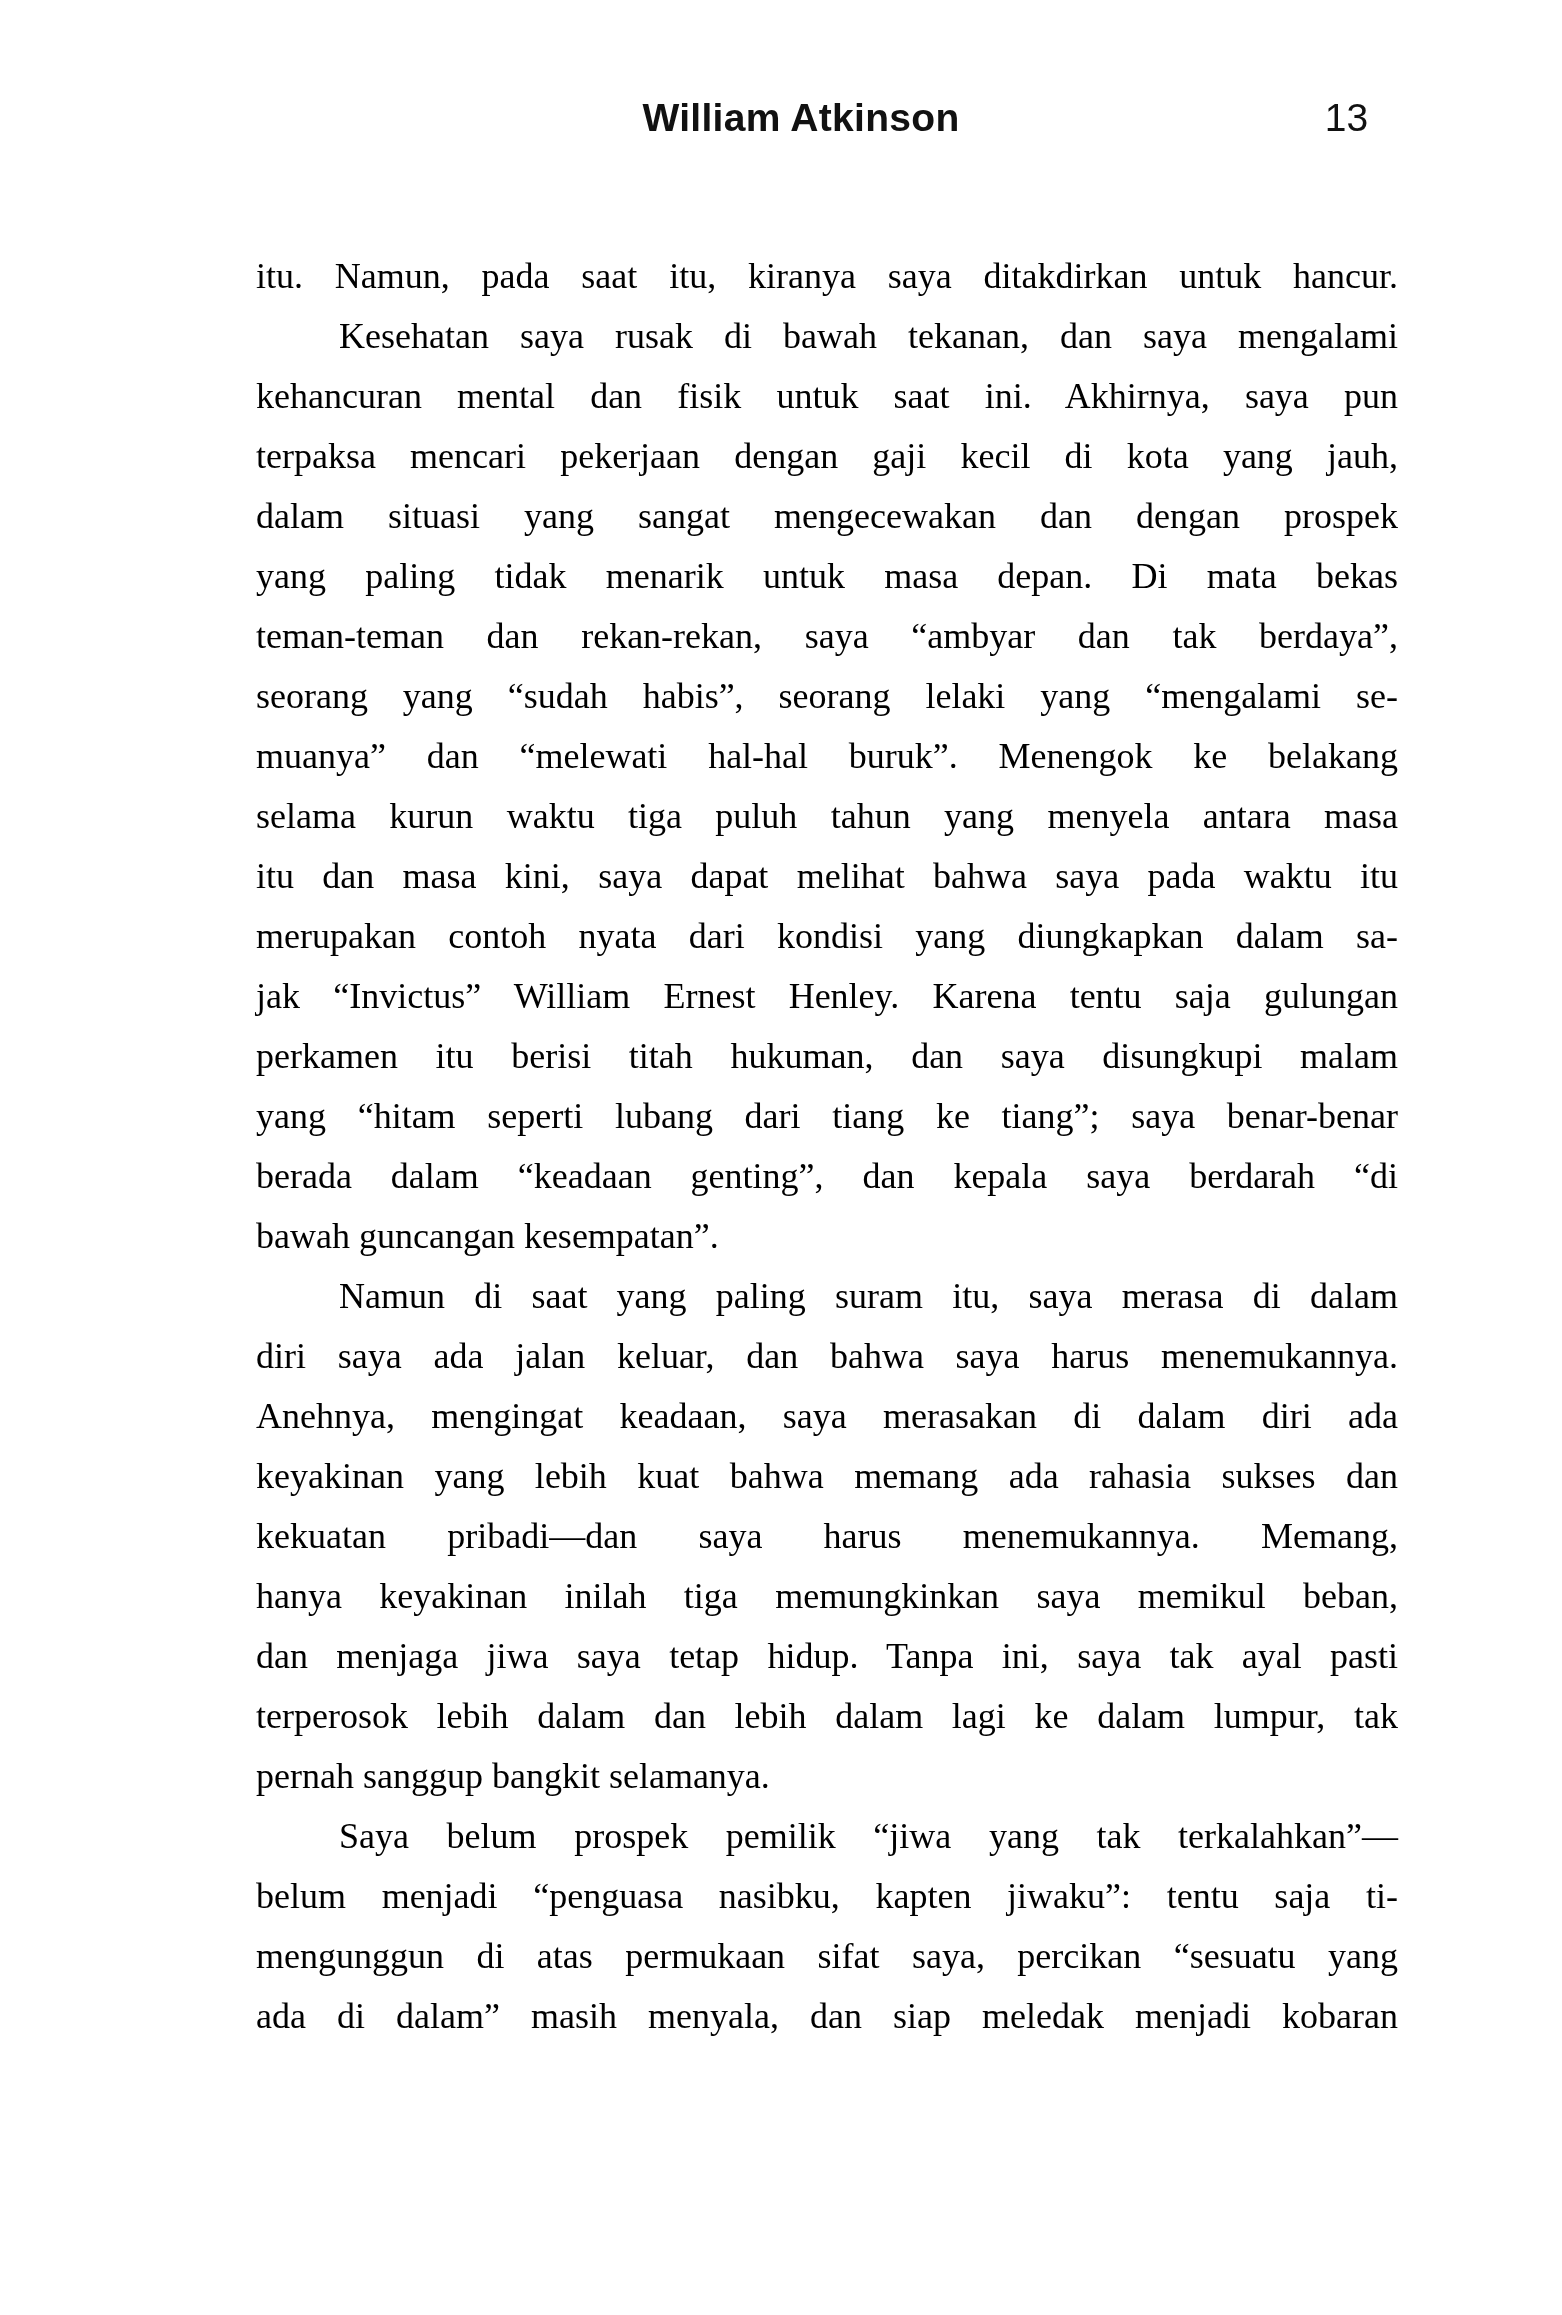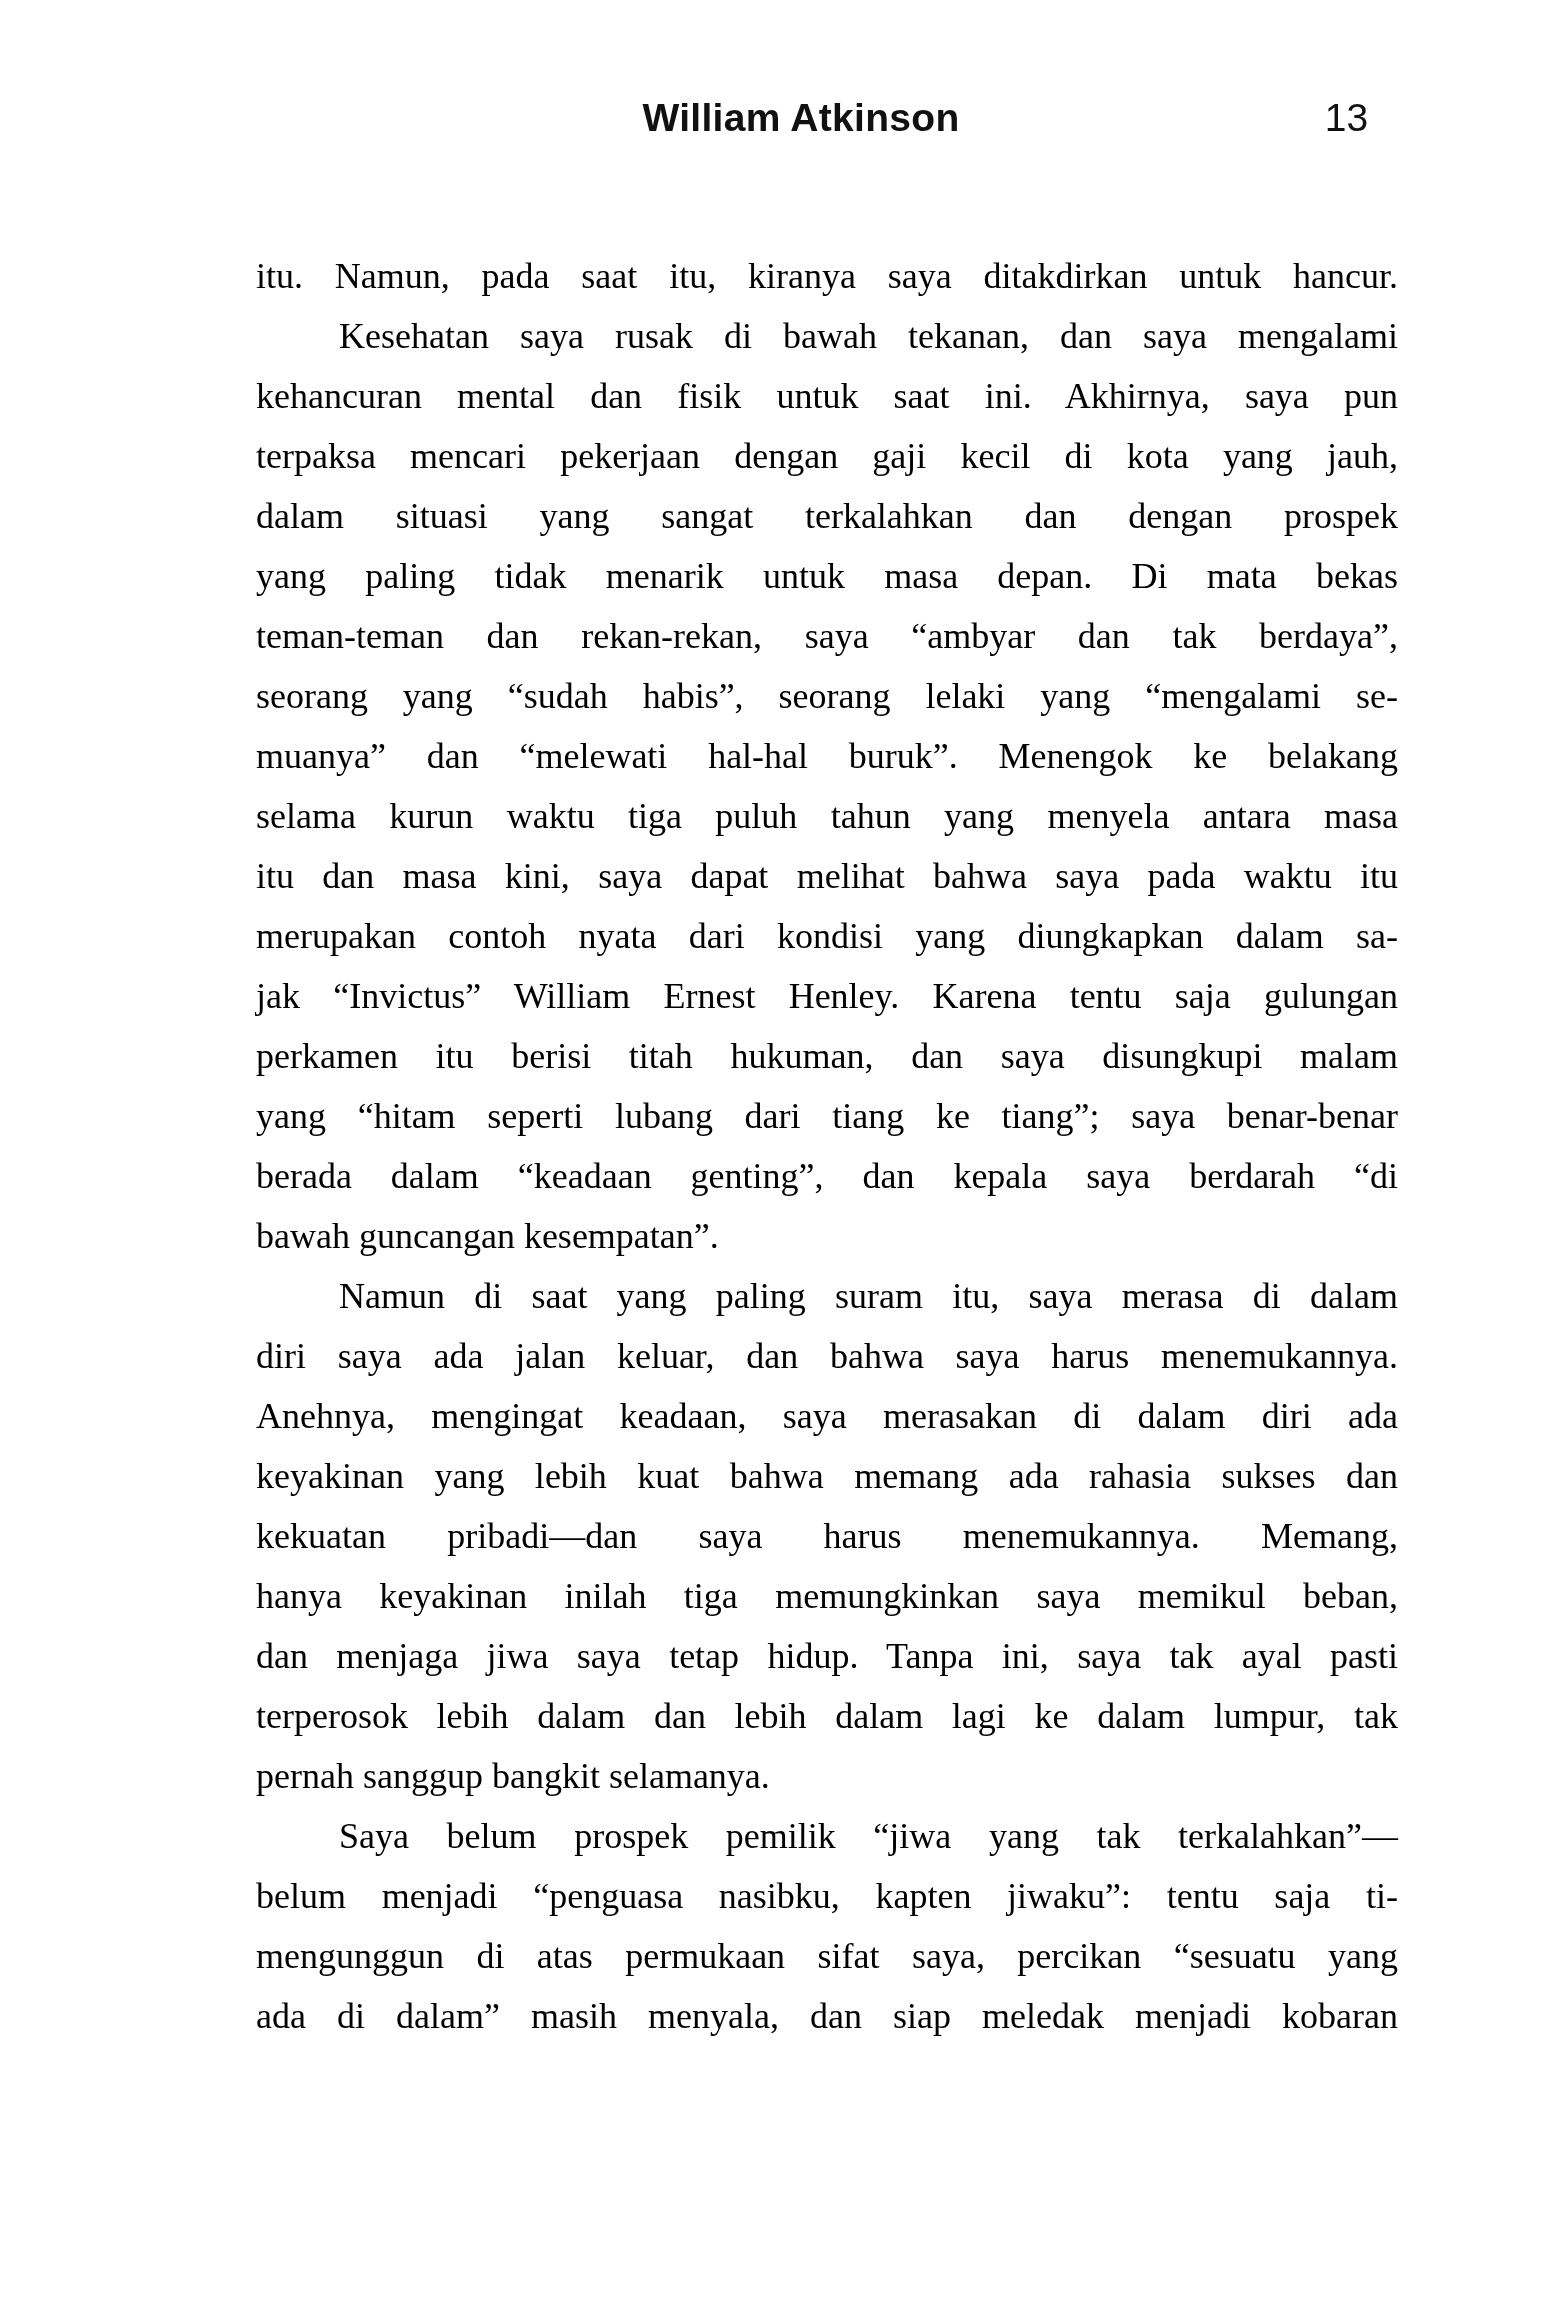--- a/index.html
+++ b/index.html
@@ -75,21 +75,21 @@
 <div class="page">
   <div class="running-header">
     <div class="title">William Atkinson</div>
     <div class="page-num">13</div>
   </div>
   <div class="content">
       <div class="line">itu. Namun, pada saat itu, kiranya saya ditakdirkan untuk hancur.</div>
       <div class="line indent">Kesehatan saya rusak di bawah tekanan, dan saya mengalami</div>
       <div class="line">kehancuran mental dan fisik untuk saat ini. Akhirnya, saya pun</div>
       <div class="line">terpaksa mencari pekerjaan dengan gaji kecil di kota yang jauh,</div>
-      <div class="line">dalam situasi yang sangat terkalahkan dan dengan prospek</div>
+      <div class="line">dalam situasi yang sangat mengecewakan dan dengan prospek</div>
       <div class="line">yang paling tidak menarik untuk masa depan. Di mata bekas</div>
       <div class="line">teman-teman dan rekan-rekan, saya “ambyar dan tak berdaya”,</div>
       <div class="line">seorang yang “sudah habis”, seorang lelaki yang “mengalami se-</div>
       <div class="line">muanya” dan “melewati hal-hal buruk”. Menengok ke belakang</div>
       <div class="line">selama kurun waktu tiga puluh tahun yang menyela antara masa</div>
       <div class="line">itu dan masa kini, saya dapat melihat bahwa saya pada waktu itu</div>
       <div class="line">merupakan contoh nyata dari kondisi yang diungkapkan dalam sa-</div>
       <div class="line">jak “Invictus” William Ernest Henley. Karena tentu saja gulungan</div>
       <div class="line">perkamen itu berisi titah hukuman, dan saya disungkupi malam</div>
       <div class="line">yang “hitam seperti lubang dari tiang ke tiang”; saya benar-benar</div>

